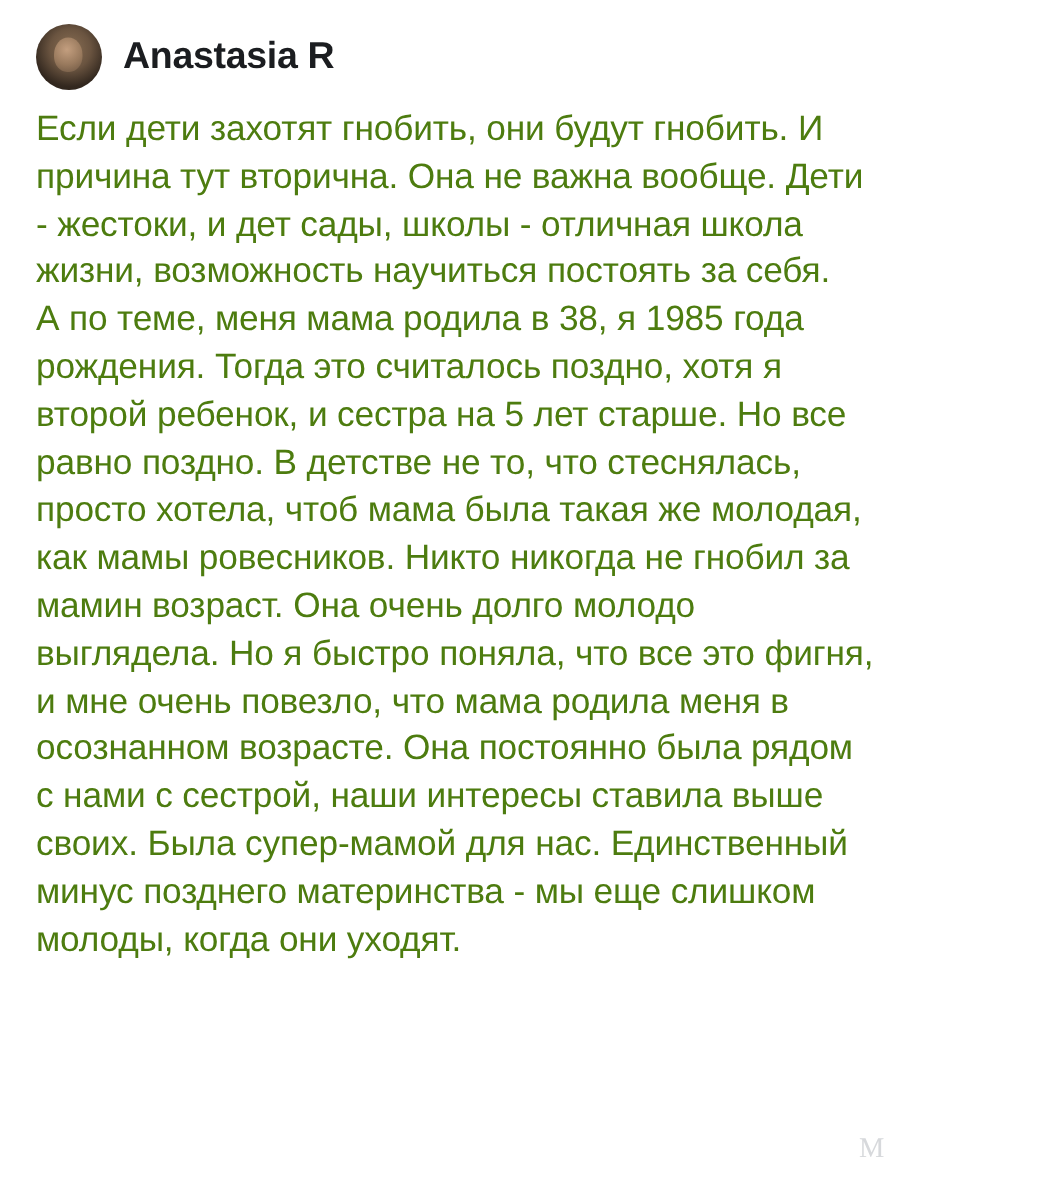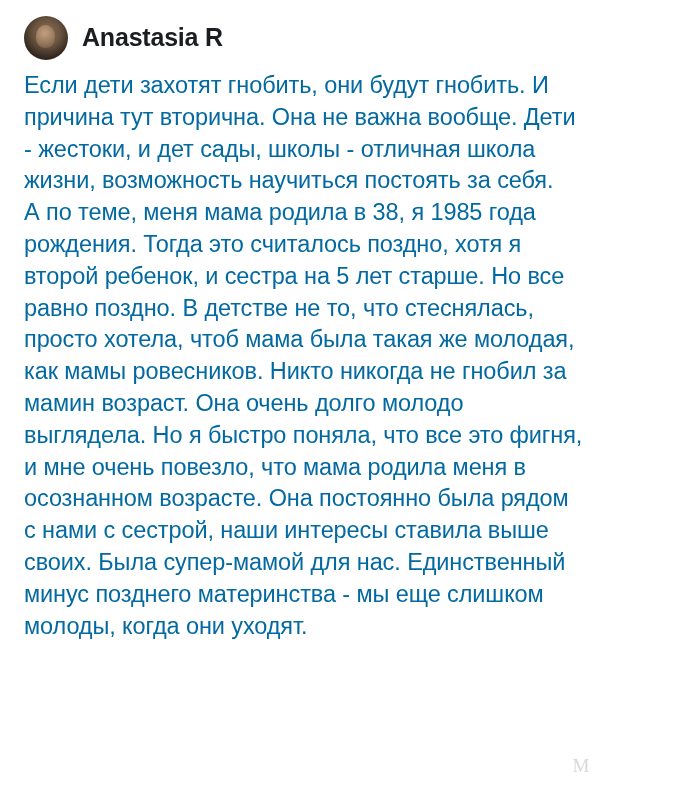--- a/index.html
+++ b/index.html
@@ -54,21 +54,21 @@
   .author-name {
     font-size: 25px;
     font-weight: bold;
     letter-spacing: -0.2px;
     color: #1b1d20;
     line-height: 1.1;
   }
   .post-body {
     font-size: 23.5px;
     line-height: 31.8px;
-    color: #0369a1;
+    color: #4d7c0f;
     letter-spacing: -0.1px;
     padding-left: 2px;
   }
   .post-body p {
     margin: 0;
   }
   .watermark {
     position: absolute;
     right: 18px;
     bottom: 8px;

